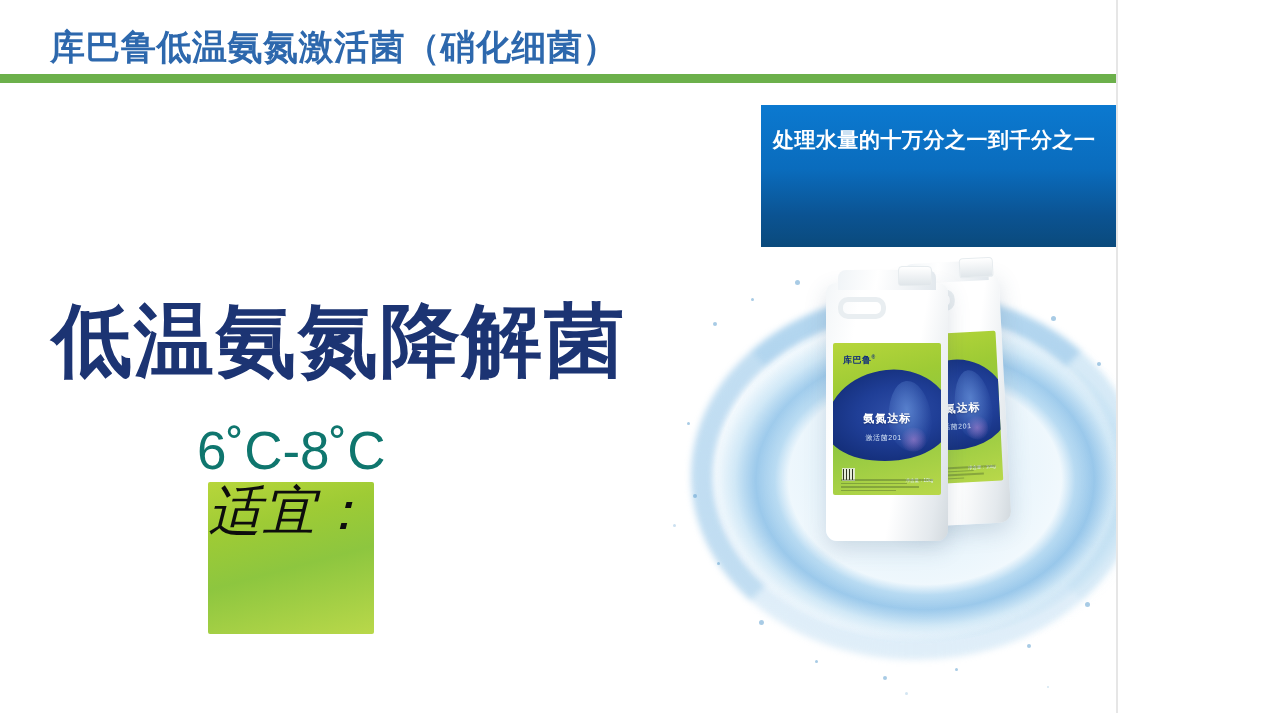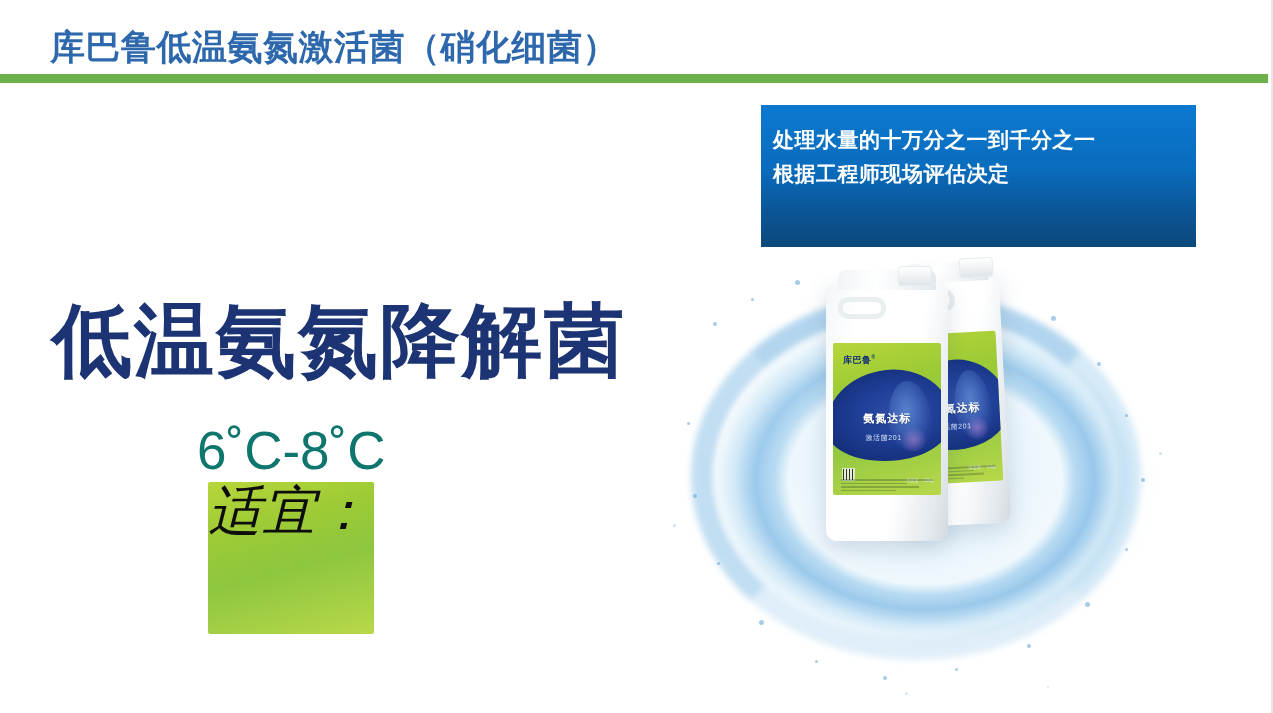--- a/index.html
+++ b/index.html
@@ -5,21 +5,21 @@
   * { margin:0; padding:0; box-sizing:border-box; }
   html,body { width:1273px; height:713px; }
   body {
     font-family:"Liberation Sans","DejaVu Sans",sans-serif;
     background:#ffffff;
     position:relative;
     overflow:hidden;
   }
   .slide {
     position:absolute; left:0; top:0;
-    width:1273px; height:713px;
+    width:1118px; height:713px;
     background:#ffffff;
     border-right:2px solid #e6e6e6;
     overflow:hidden;
   }
 
   
   .slide-title {
     position:absolute;
     left:50px; top:26px;
     font-size:35px;
@@ -279,21 +279,20 @@
 </head>
 <body>
 
 <div class="slide">
 
   <div class="slide-title">库巴鲁低温氨氮激活菌（硝化细菌）</div>
   <div class="title-rule"></div>
 
   <div class="dosage-box">
     <div class="dosage-line">处理水量的十万分之一到千分之一</div>
-    <div class="dosage-line">根据工程师现场评估决定</div>
   </div>
 
   <div class="headline">低温氨氮降解菌</div>
 
   <div class="subline">
     <span class="label">适宜：</span><span class="value">6˚C-8˚C</span>
   </div>
 
   <div class="photo">
 

